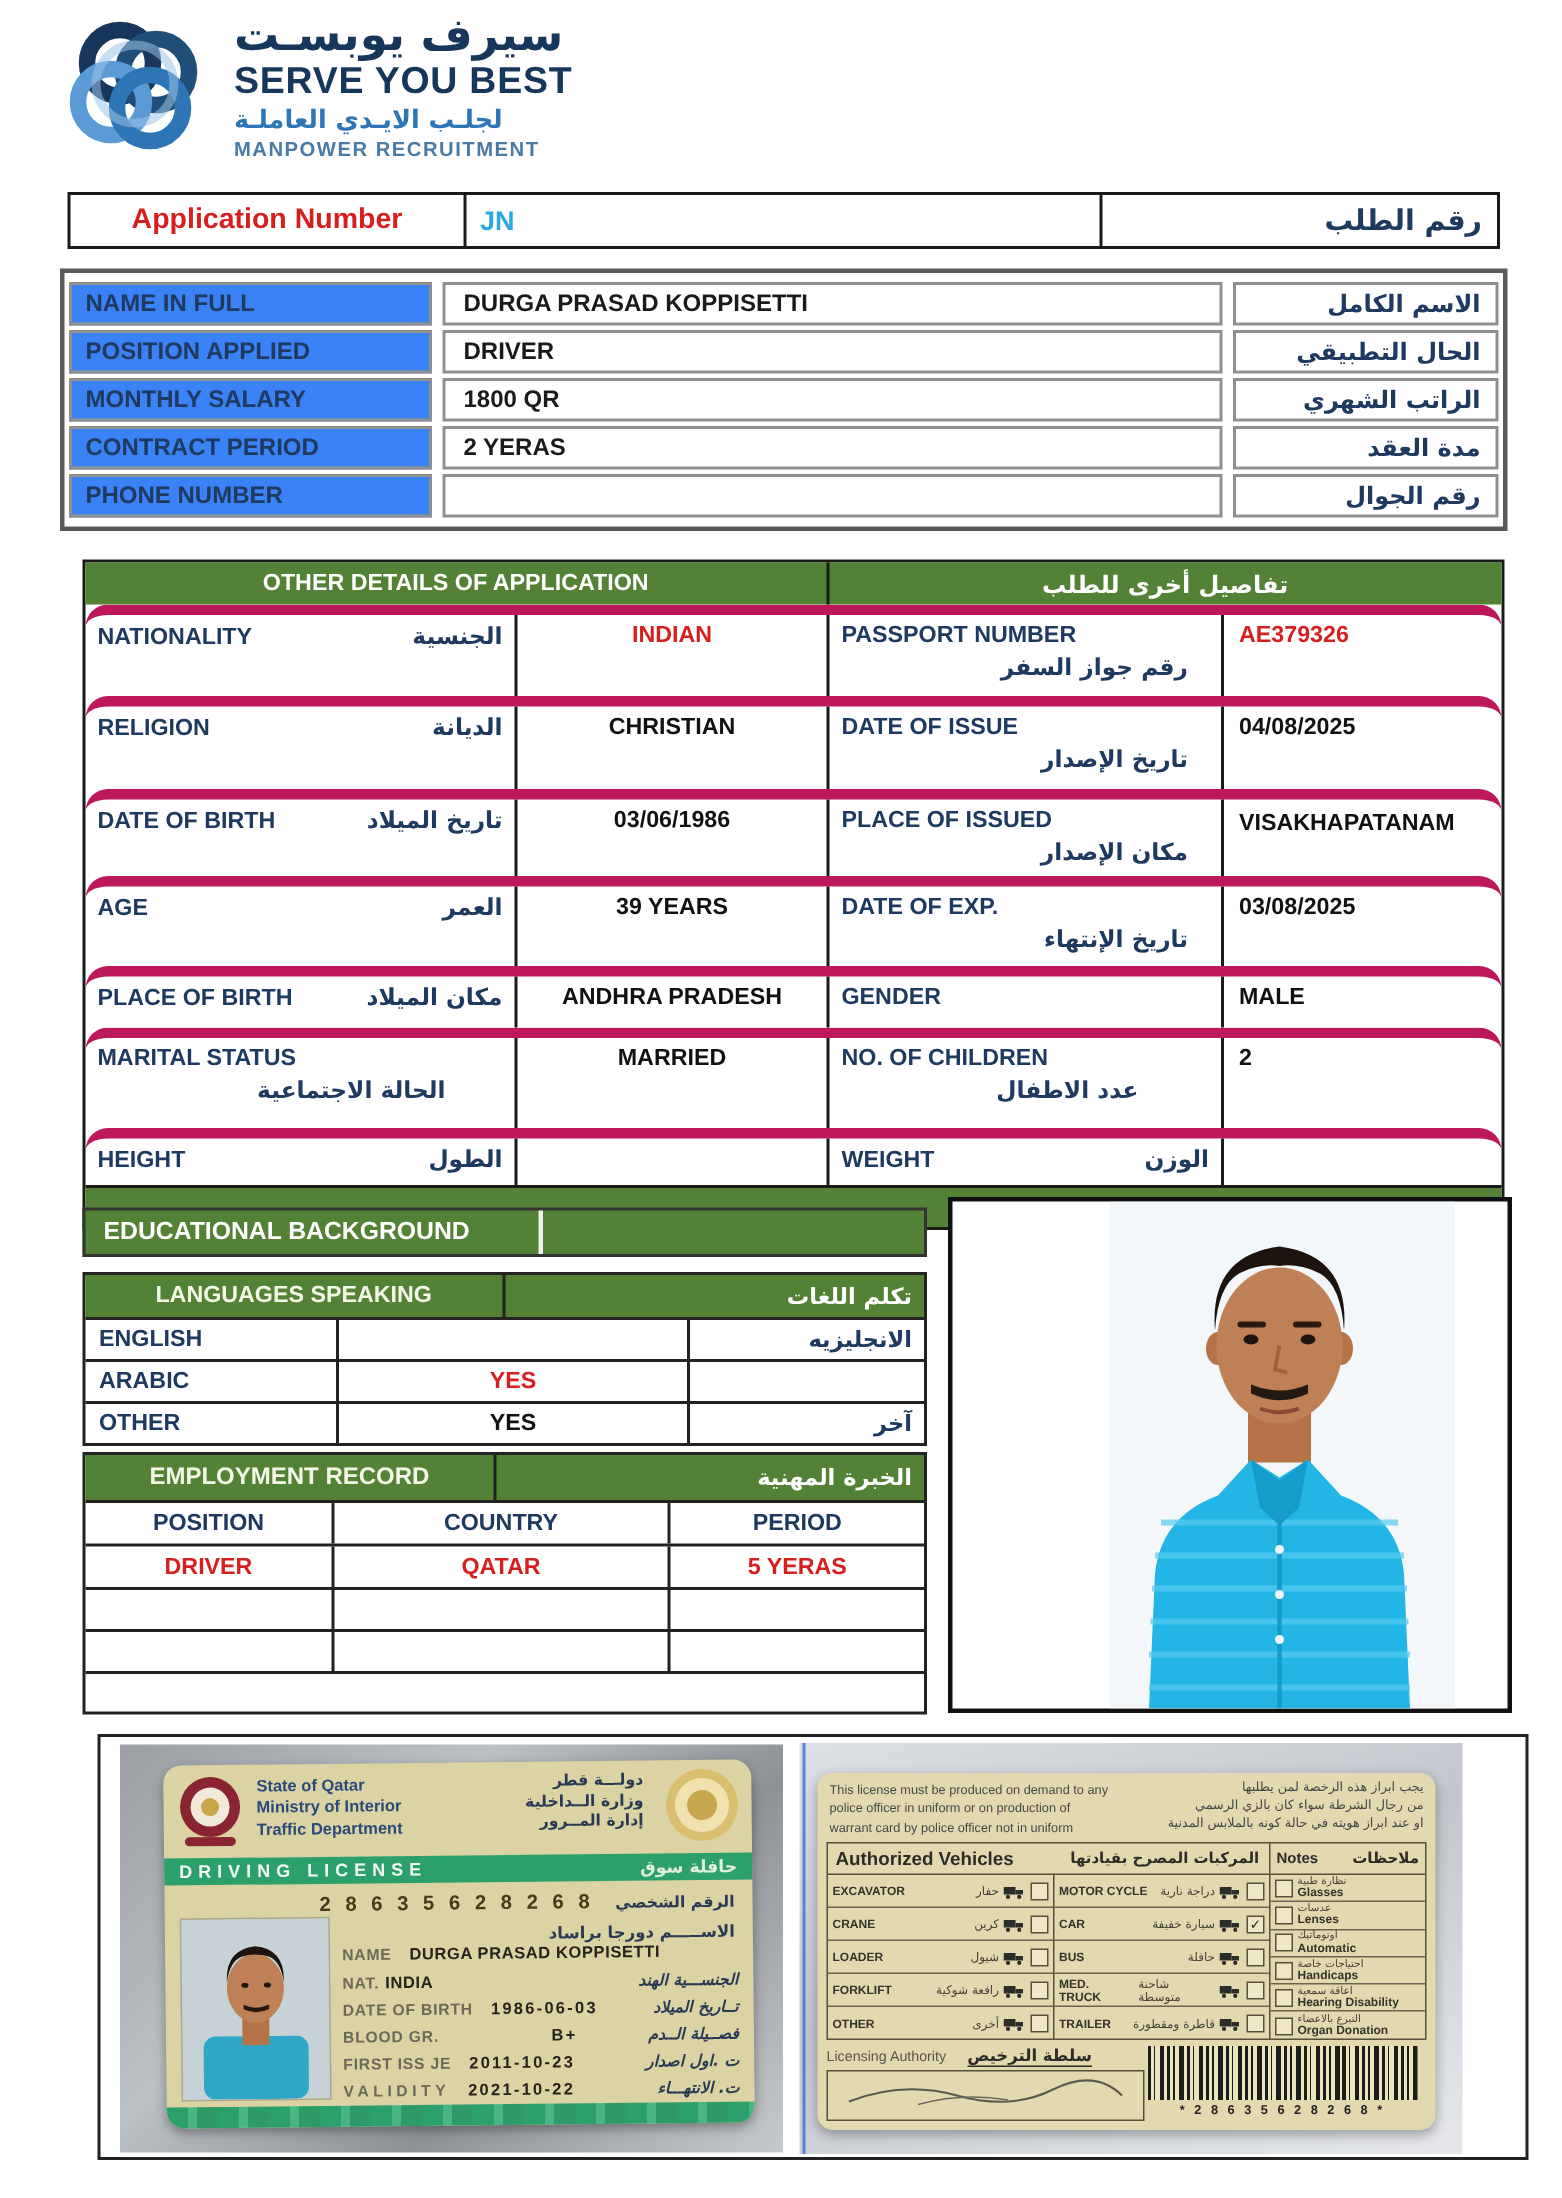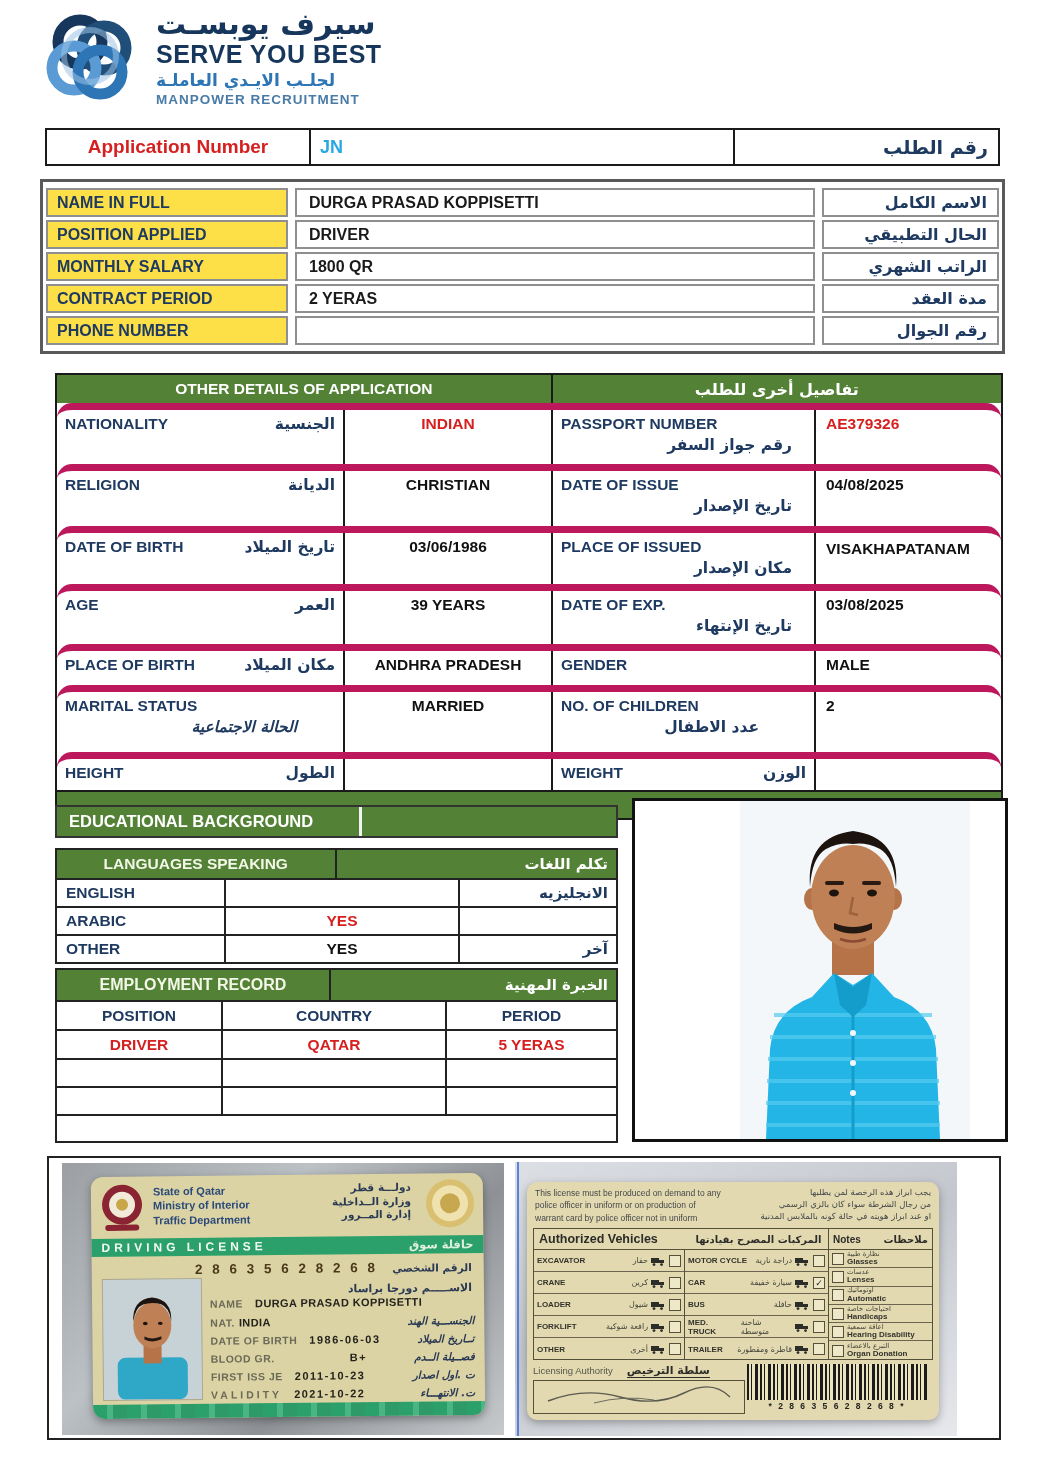--- a/index.html
+++ b/index.html
@@ -26,21 +26,21 @@
   .app-value-cell{width:413px;border-right:2px solid #1a1a1a;display:flex;align-items:center;padding-left:9px;
     color:#29a9e0;font-weight:bold;font-size:18px;}
   .app-ar-cell{flex:1;display:flex;align-items:center;justify-content:flex-end;padding-right:10px;
     color:#1f3a60;font-weight:bold;font-size:19px;}
 
   
   .main-info{position:absolute;left:40px;top:179px;width:965px;border:3px solid #5a5a5a;box-sizing:border-box;
     padding:3px;background:#fff;}
   .mi-row{display:flex;gap:7px;margin:3px 0;height:29px;}
   .mi-label{width:242px;border:2px solid #8f8f8f;display:flex;align-items:center;padding-left:9px;
-    color:#1f3a60;font-weight:bold;font-size:16px;box-sizing:border-box;background:#fde047;}
+    color:#1f3a60;font-weight:bold;font-size:16px;box-sizing:border-box;background:#3b82f6;}
   .mi-value{width:520px;border:2px solid #8f8f8f;display:flex;align-items:center;padding-left:12px;
     font-weight:bold;font-size:16px;box-sizing:border-box;color:#1a1a1a;background:#fff;}
   .mi-ar{flex:1;border:2px solid #8f8f8f;display:flex;align-items:center;justify-content:flex-end;padding-right:10px;
     color:#1f3a60;font-weight:bold;font-size:16px;box-sizing:border-box;background:#fff;}
 
   
   .other{position:absolute;left:55px;top:373px;width:948px;border:2px solid #1a1a1a;box-sizing:border-box;background:#fff;}
   .od-header{display:flex;height:28px;background:#538135;}
   .od-h-left{width:52.5%;border-right:2px solid #1a1a1a;display:flex;align-items:center;justify-content:center;
     color:#fff;font-weight:bold;font-size:15.5px;box-sizing:border-box;}
@@ -49,21 +49,21 @@
   .od-c1{width:286px;box-sizing:border-box;}
   .od-c2{width:208px;border-left:2px solid #1a1a1a;box-sizing:border-box;text-align:center;padding-top:5px;
     font-weight:bold;font-size:15.5px;}
   .od-c3{width:263px;border-left:2px solid #1a1a1a;box-sizing:border-box;}
   .od-c4{flex:1;border-left:2px solid #1a1a1a;box-sizing:border-box;padding:5px 4px 0 10px;
     font-weight:bold;font-size:15.5px;}
   .lbl-line{display:flex;justify-content:space-between;align-items:baseline;padding:5px 8px 0 8px;
     color:#1f3a60;font-weight:bold;font-size:15.5px;}
   .lbl-top{padding:5px 8px 0 8px;color:#1f3a60;font-weight:bold;font-size:15.5px;}
   .lbl-ar2{text-align:right;padding-right:22px;color:#1f3a60;font-weight:bold;font-size:15.5px;margin-top:3px;}
-  .pr46{padding-right:46px;font-style:italic;} .pr55{padding-right:55px;}
+  .pr46{padding-right:46px;} .pr55{padding-right:55px;}
   .h54{height:54px;} .h55{height:55px;} .h51{height:51px;} .h53{height:53px;}
   .h34{height:34px;} .h60{height:60px;} .h31{height:31px;}
   .break{word-break:break-all;line-height:1.45;}
   .od-footer{height:26px;background:#538135;border-top:2px solid #1a1a1a;}
 
   
   .edu-bar{position:absolute;left:55px;top:805px;width:563px;height:33px;background:#538135;
     border:2px solid #333;box-sizing:border-box;display:flex;align-items:center;}
   .edu-text{color:#fff;font-weight:bold;font-size:16.5px;padding-left:12px;}
   .edu-divider{position:absolute;left:302px;top:0;width:3px;height:100%;background:#f2f2f2;}
@@ -96,21 +96,21 @@
   .emp-colhead{color:#1f3a60;font-weight:bold;font-size:15.5px;}
   .emp-val{color:#d62020;font-weight:bold;font-size:15.5px;}
   .rh27{height:27px;} .rh26{height:26px;} .rh25{height:25px;}
 
   
   .photo-box{position:absolute;left:632px;top:798px;width:376px;height:344px;border:3px solid #111;
     box-sizing:border-box;background:#fff;display:flex;justify-content:flex-end;}
   .photo-box svg{height:100%;}
 
   
-  .bottom-box{position:absolute;left:47px;top:1156px;width:954px;height:284px;border:2px solid #222;
+  .bottom-box{position:absolute;left:65px;top:1156px;width:954px;height:284px;border:2px solid #222;
     box-sizing:border-box;background:#fff;}
   .lf-photo{position:absolute;left:13px;top:5px;width:442px;height:272px;overflow:hidden;
     background:linear-gradient(135deg,#9b9fa3,#bcc1c6 35%,#8e9296 65%,#c6cacd);}
   .rt-photo{position:absolute;left:466px;top:4px;width:442px;height:274px;overflow:hidden;
     background:linear-gradient(160deg,#dcdfe4,#c3c7cd 45%,#e6e8ec);}
   .rt-photo::before{content:"";position:absolute;left:2px;top:0;width:2px;height:100%;background:#3a6bd6;opacity:.8;}
 
   .front-card{position:absolute;left:30px;top:12px;width:392px;height:242px;background:#dcd3a4;
     border-radius:12px;transform:rotate(-.6deg);box-shadow:0 3px 8px rgba(0,0,0,.35);}
   .fc-head-en{position:absolute;left:62px;top:8px;font-size:11px;font-weight:bold;color:#2a4a7a;line-height:1.3;}

